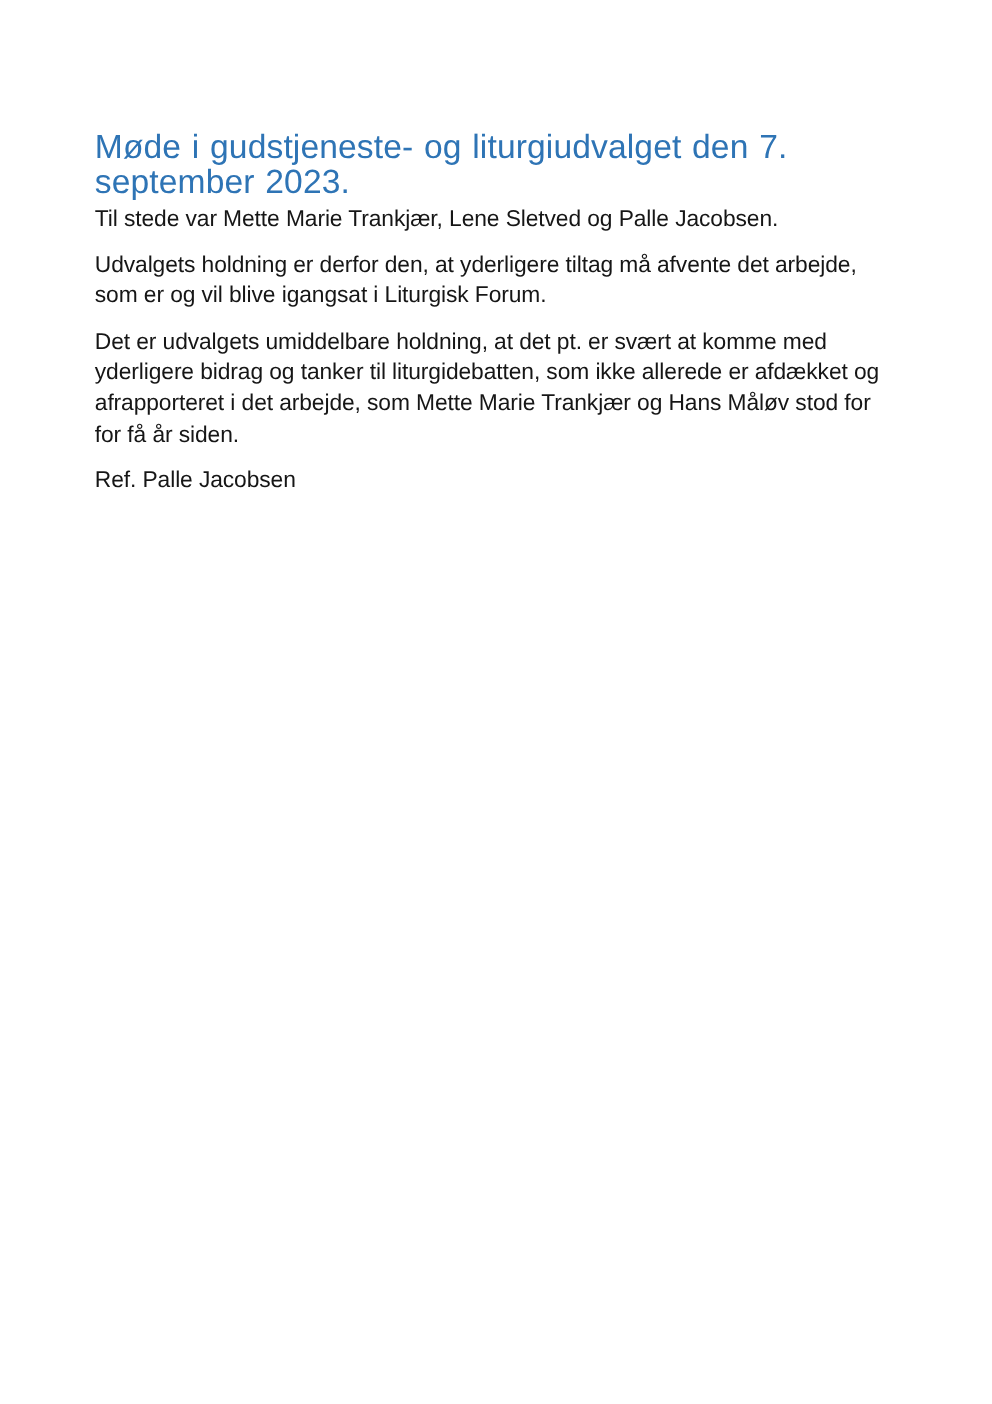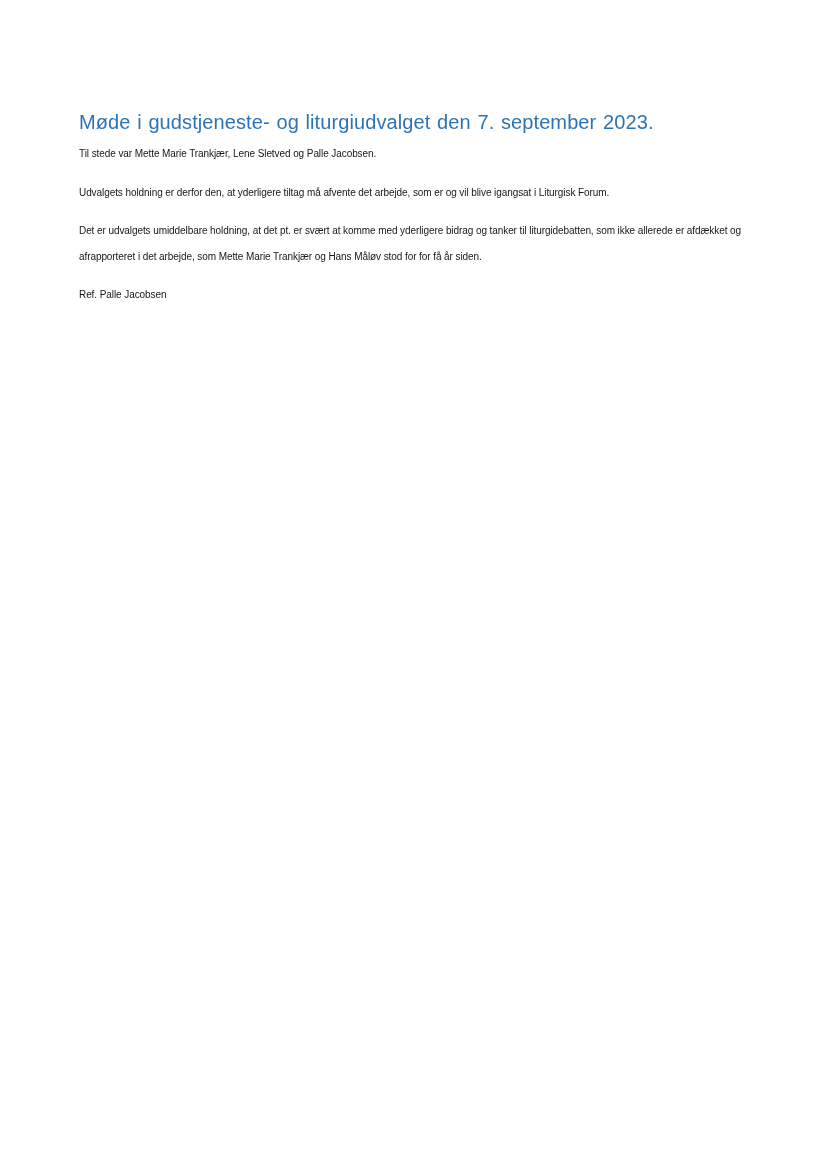--- a/index.html
+++ b/index.html
@@ -20,32 +20,32 @@
 
   .content {
     position: absolute;
     left: 79px;
     top: 108px;
     width: 670px;
   }
 
   .doc-heading {
     font-family: "Liberation Sans", "DejaVu Sans", sans-serif;
-    font-size: 20px;
+    font-size: 28px;
     line-height: 29px;
     font-weight: 400;
     color: #2E74B5;
     margin: 0 0 4px 0;
     letter-spacing: 0.1px;
     word-spacing: 1px;
   }
 
   .doc-para {
     font-family: "Liberation Sans", "DejaVu Sans", sans-serif;
-    font-size: 10px;
+    font-size: 19px;
     line-height: 25.7px;
     font-weight: 400;
     color: #161616;
     margin: 0 0 12.5px 0;
     text-align: left;
     letter-spacing: -0.08px;
   }
 
   .doc-para:last-child {
     margin-bottom: 16px;

